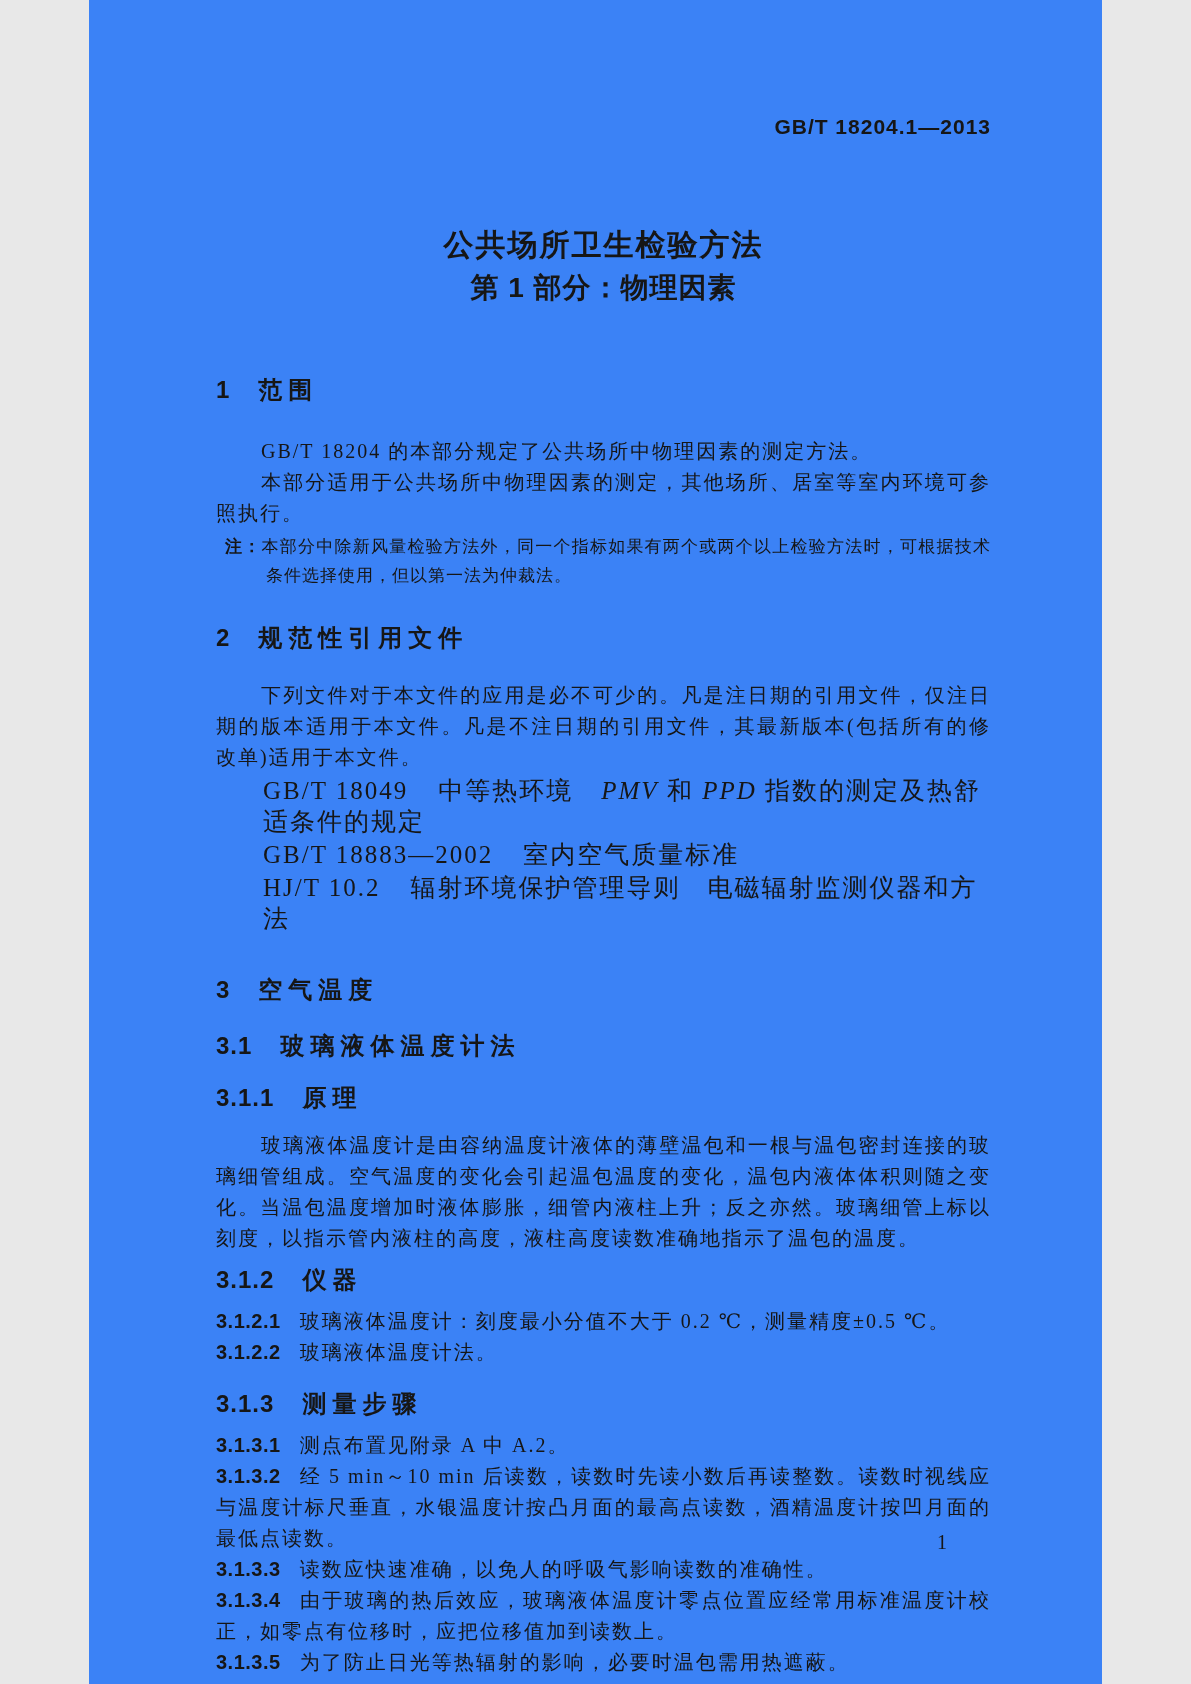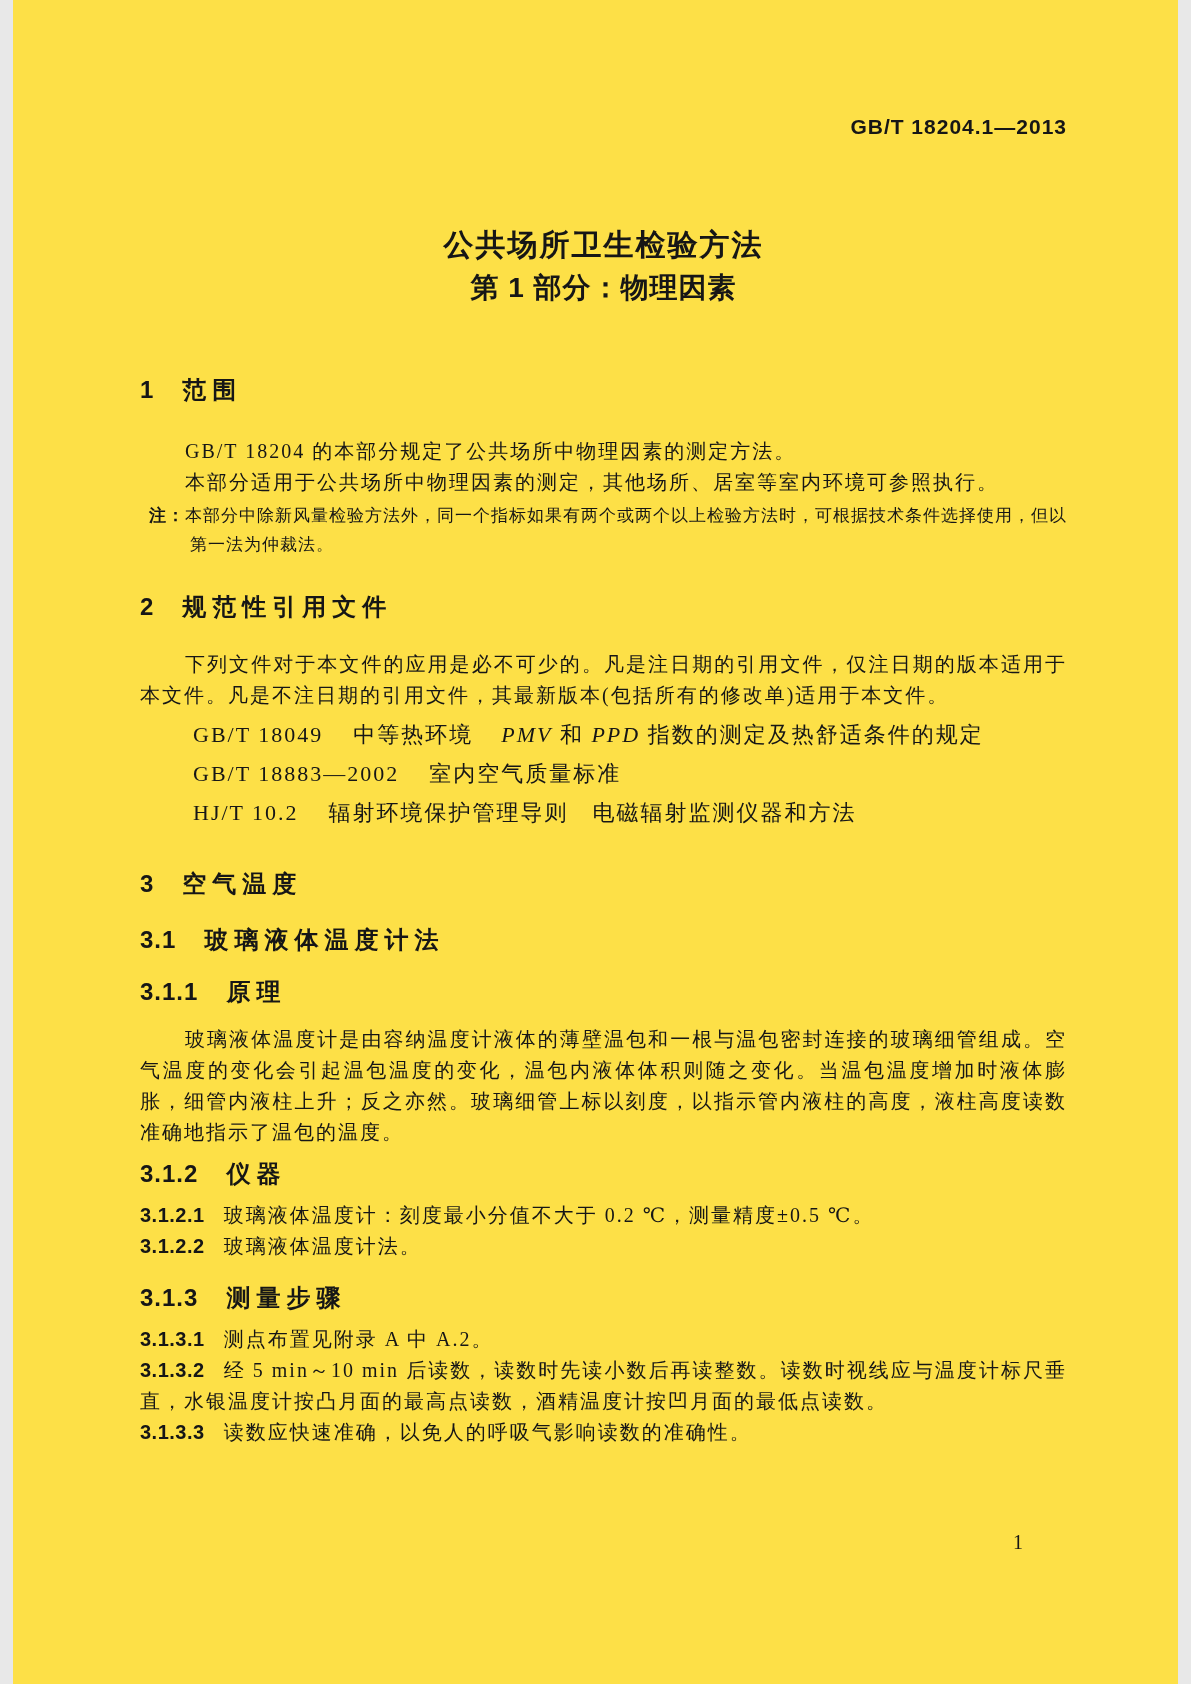--- a/index.html
+++ b/index.html
@@ -2,24 +2,24 @@
 <html><head>
 <meta charset="utf-8">
 <style>
   html, body {
     margin: 0;
     padding: 0;
     background: #e8e8e8;
   }
   .page {
     position: relative;
-    width: 1165px;
+    width: 1013px;
     height: 1684px;
     margin: 0 auto;
-    background: #fde047;
+    background: #3b82f6;
     color: #161616;
     box-sizing: border-box;
     padding: 0 111px 0 127px;
     font-family: "Liberation Serif", "DejaVu Serif", serif;
     overflow: hidden;
   }
   
   .doc-header {
     padding-top: 112px;
     text-align: right;
@@ -86,23 +86,23 @@
     line-height: 29px;
     letter-spacing: 1px;
     text-align: justify;
   }
   .note-label {
     font-family: "Liberation Sans", "DejaVu Sans", sans-serif;
     font-weight: bold;
   }
   
   .ref {
-    margin: 8px;
+    margin: 2px;
     padding-left: 45px;
-    font-size: 22px;
+    font-size: 25px;
     line-height: 31px;
     letter-spacing: 2px;
   }
   .ref-code { margin-right: 30px; }
   .gap { display: inline-block; width: 28px; }
   .ref em { font-style: italic; }
   
   .clause {
     margin: 0;
     font-size: 20px;
@@ -171,16 +171,18 @@
   </h4>
   <p class="clause mt-c"><span class="cno">3.1.2.1</span><span>玻璃液体温度计：刻度最小分值不大于 0.2 ℃，测量精度±0.5 ℃。</span></p>
   <p class="clause"><span class="cno">3.1.2.2</span><span>玻璃液体温度计法。</span></p>
 
   <h4 class="hsec mt-s313">
     <span class="hno">3.1.3</span><span class="hlabel">测量步骤</span>
   </h4>
   <p class="clause mt-c"><span class="cno">3.1.3.1</span><span>测点布置见附录 A 中 A.2。</span></p>
   <p class="clause"><span class="cno">3.1.3.2</span><span>经 5 min～10 min 后读数，读数时先读小数后再读整数。读数时视线应与温度计标尺垂直，水银温度计按凸月面的最高点读数，酒精温度计按凹月面的最低点读数。</span></p>
   <p class="clause"><span class="cno">3.1.3.3</span><span>读数应快速准确，以免人的呼吸气影响读数的准确性。</span></p>
+  <p class="clause"><span class="cno">3.1.3.4</span><span>由于玻璃的热后效应，玻璃液体温度计零点位置应经常用标准温度计校正，如零点有位移时，应把位移值加到读数上。</span></p>
+  <p class="clause"><span class="cno">3.1.3.5</span><span>为了防止日光等热辐射的影响，必要时温包需用热遮蔽。</span></p>
 
   <div class="page-number">1</div>
 
 </div>
 
 </body></html>

